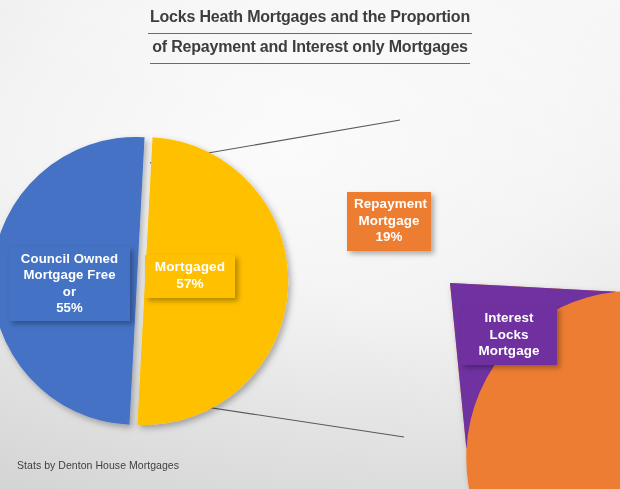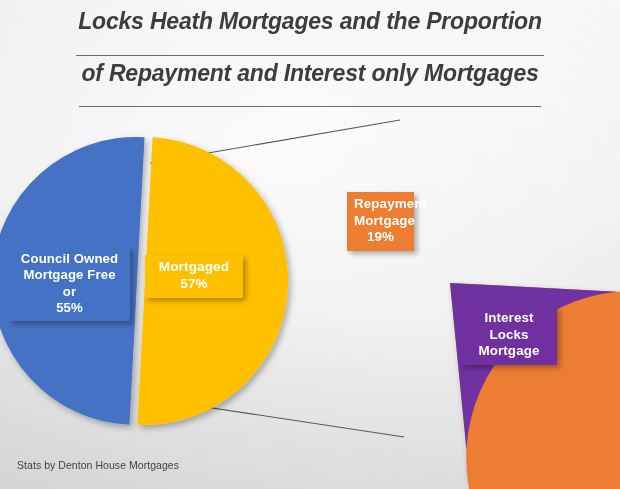--- a/index.html
+++ b/index.html
@@ -30,29 +30,28 @@
   
   #title-block {
     position: absolute;
     left: 0;
     top: 6px;
     width: 620px;
     text-align: center;
   }
   .title-line {
     display: inline-block;
-    font-size: 23px;
+    font-size: 16px;
     font-weight: bold;
     color: #3d3d3d;
     letter-spacing: -0.2px;
     line-height: 1.38;
     border-bottom: 1.6px solid #6b6b6b;
-    padding: 0 2px 17px 2px;
+    padding: 0 2px 5px 2px;
     white-space: nowrap;
-    font-style: italic;
   }
   #title-line-2 { margin-top: 2px; }
 
   
   #chart-svg {
     position: absolute;
     left: 0;
     top: 0;
     width: 620px;
     height: 489px;
@@ -69,26 +68,26 @@
     box-shadow: 3px 3px 5px rgba(0,0,0,0.30);
     padding: 4px 7px 5px 7px;
     box-sizing: border-box;
   }
   #label-mortgage-free {
     left: 9px;  top: 247px;  width: 121px;
     font-size: 13.2px;
     background: #4472C4;
   }
   #label-mortgaged {
-    left: 145px; top: 255px; width: 98px;
+    left: 145px; top: 255px; width: 90px;
     font-size: 13.6px;
     background: #FFC000;
   }
   #label-repayment {
-    left: 347px; top: 192px; width: 67px;
+    left: 347px; top: 192px; width: 84px;
     font-size: 13.4px;
     background: #ED7D31;
   }
   #label-interest-only {
     left: 461px; top: 306px; width: 96px;
     font-size: 13.4px;
     background: #7030A0;
   }
 
   

